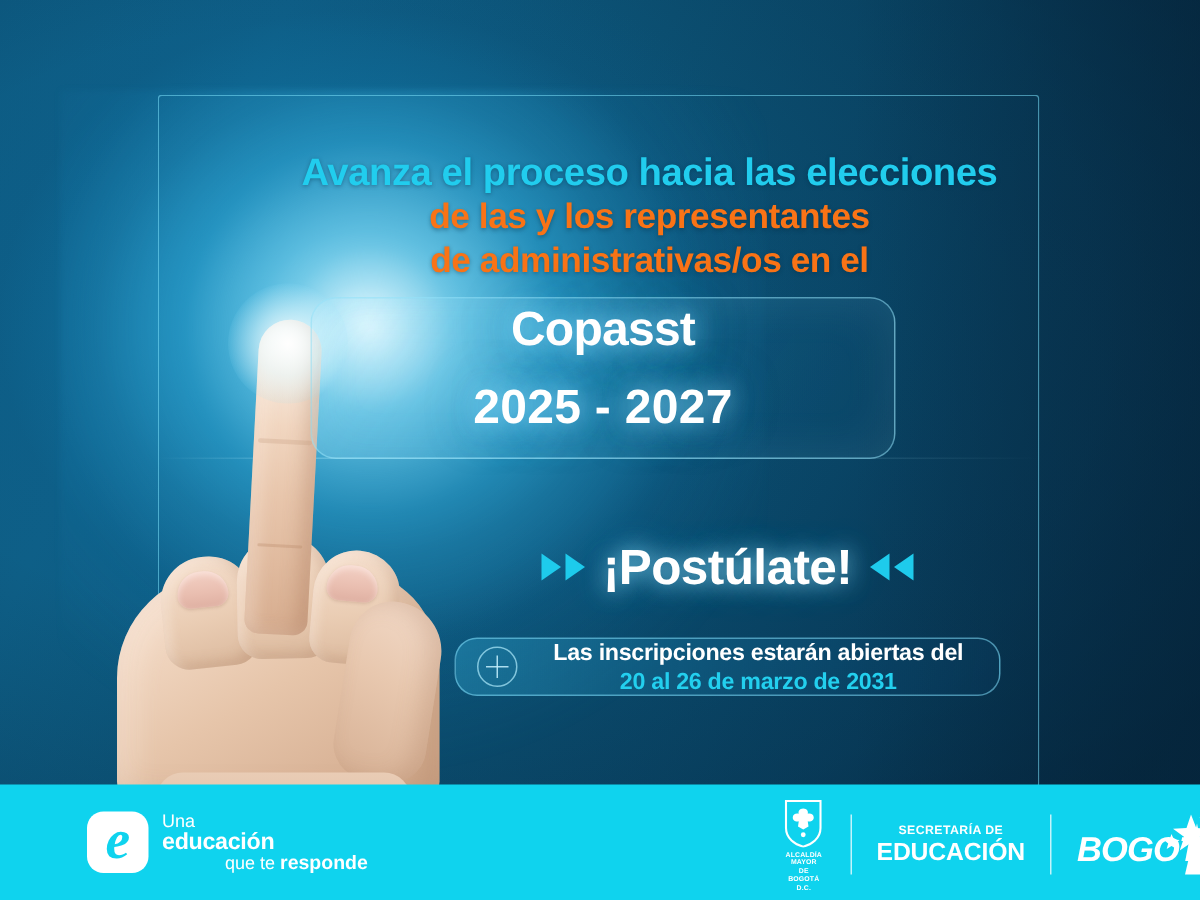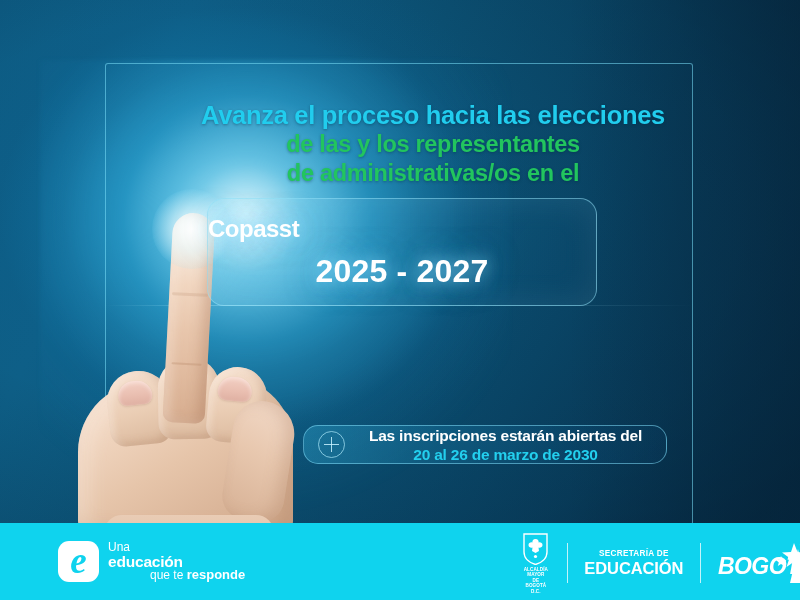--- a/index.html
+++ b/index.html
@@ -133,35 +133,35 @@
     border-radius:18px 18px 0 0;
   }
 
   
   .headline { position:absolute; left:105px; top:100px; width:656px; text-align:center; }
   .hl1 {
     color:#21CDEE; font-size:25.5px; font-weight:bold; letter-spacing:-0.3px;
     line-height:30px; text-shadow:0 1px 3px rgba(3,40,62,0.40);
   }
   .hl2, .hl3 {
-    color:#22c55e; font-size:23.5px; font-weight:bold; letter-spacing:-0.3px;
+    color:#f97316; font-size:23.5px; font-weight:bold; letter-spacing:-0.3px;
     line-height:29px; text-shadow:0 1px 3px rgba(3,40,62,0.40);
   }
 
   
   .copasst-box {
     position:absolute; left:207px; top:198px; width:390px; height:108px;
     border:1px solid rgba(150,225,248,0.55);
     border-radius:17px;
     background:linear-gradient(125deg, rgba(185,238,252,0.20) 0%, rgba(120,210,245,0.12) 35%, rgba(40,150,200,0.07) 70%, rgba(20,100,150,0.05) 100%);
     box-shadow: inset 0 0 34px rgba(190,240,255,0.10);
   }
   .copasst-title {
-    position:absolute; left:0; right:0; top:16px; 
-    color:#ffffff; font-size:24px; font-weight:bold; letter-spacing:-0.5px;
+    position:absolute; left:0; right:0; top:2px; text-align:center;
+    color:#ffffff; font-size:32px; font-weight:bold; letter-spacing:-0.5px;
     text-shadow:0 0 16px rgba(140,225,255,0.85), 0 0 32px rgba(90,200,245,0.5);
   }
   .copasst-years {
     position:absolute; left:0; right:0; top:54px; text-align:center;
     color:#ffffff; font-size:32px; font-weight:bold; letter-spacing:0.2px;
     text-shadow:0 0 16px rgba(140,225,255,0.85), 0 0 32px rgba(90,200,245,0.5);
   }
 
   
   .postulate-row {
@@ -285,26 +285,37 @@
     <div class="hl1">Avanza el proceso hacia las elecciones</div>
     <div class="hl2">de las y los representantes</div>
     <div class="hl3">de administrativas/os en el</div>
   </div>
 
   <div class="copasst-box">
     <div class="copasst-title">Copasst</div>
     <div class="copasst-years">2025 - 2027</div>
   </div>
 
+  <div class="postulate-row">
+    <div class="arrows">
+      <div class="tri-r"></div>
+        <div class="tri-r"></div>
+    </div>
+    <div class="postulate-text">¡Postúlate!</div>
+    <div class="arrows">
+      <div class="tri-l"></div>
+        <div class="tri-l"></div>
+    </div>
+  </div>
 
   <div class="insc-box">
     <div class="plus-circle"></div>
     <div class="insc-lines">
       <div class="insc-l1">Las inscripciones estarán abiertas del</div>
-      <div class="insc-l2">20 al 26 de marzo de 2030</div>
+      <div class="insc-l2">20 al 26 de marzo de 2031</div>
     </div>
   </div>
 
   <div class="footer">
 
     <div class="footer-left">
       <div class="e-logo">
         <div class="e-logo-glyph">e</div>
       </div>
       <div class="edu-text">

